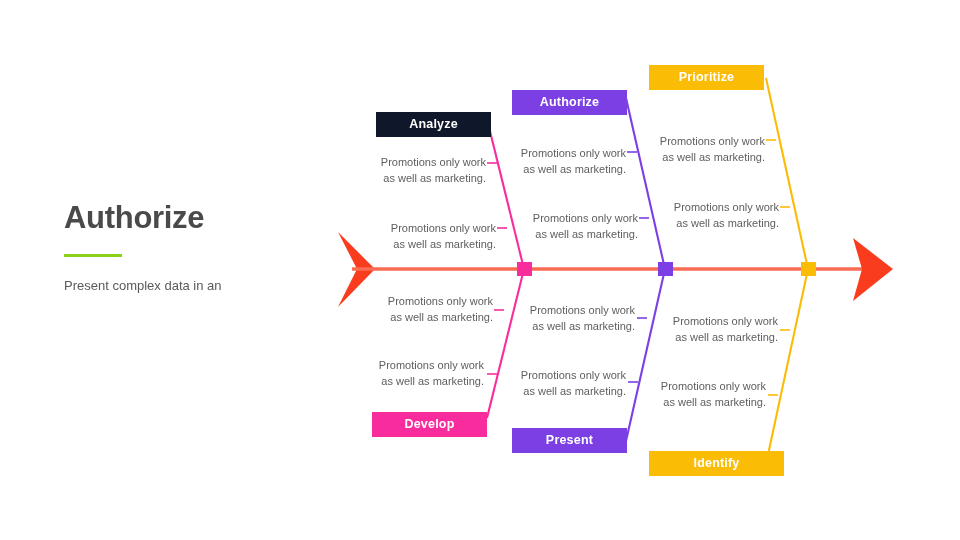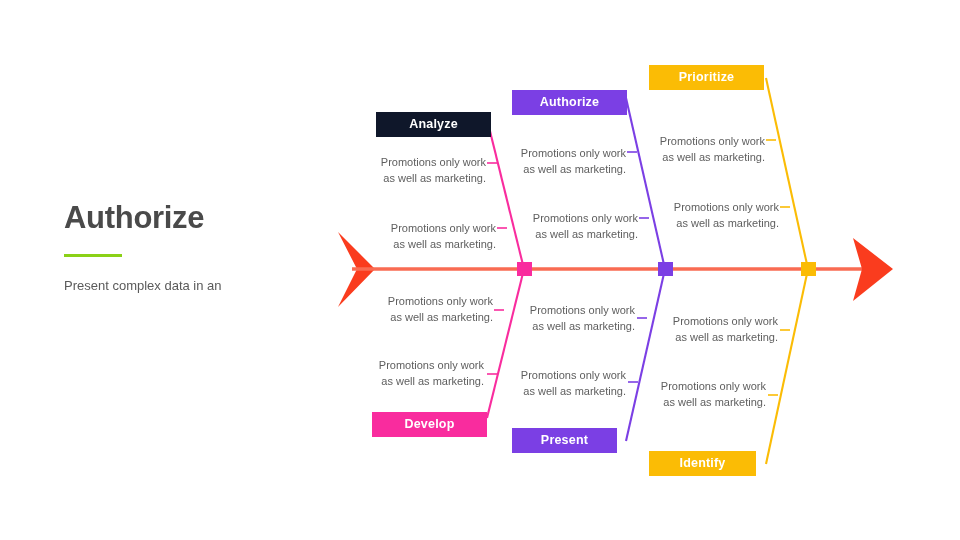--- a/index.html
+++ b/index.html
@@ -145,25 +145,25 @@
     </div>
 
     <div class="chip" style="left:649px; top:65px; width:115px; background:#FBBC05;">
       <span>Prioritize</span>
     </div>
 
     <div class="chip" style="left:372px; top:405px; width:115px; background:#F92C9E;margin-top:7px;">
       <span>Develop</span>
     </div>
 
-    <div class="chip" style="left:512px; top:428px; width:105px; background:#7B3FE4;">
+    <div class="chip" style="left:512px; top:428px; width:115px; background:#7B3FE4;">
       <span>Present</span>
     </div>
 
-    <div class="chip" style="left:649px; top:451px; width:107px; background:#FBBC05;">
+    <div class="chip" style="left:649px; top:451px; width:135px; background:#FBBC05;">
       <span>Identify</span>
     </div>
 
     <div class="cause" style="left:378px; top:155px; width:108px;">
       <div>Promotions only work</div>
       <div>as well as marketing.</div>
     </div>
     <div class="cause" style="left:388px; top:221px; width:108px;">
       <div>Promotions only work</div>
       <div>as well as marketing.</div>

